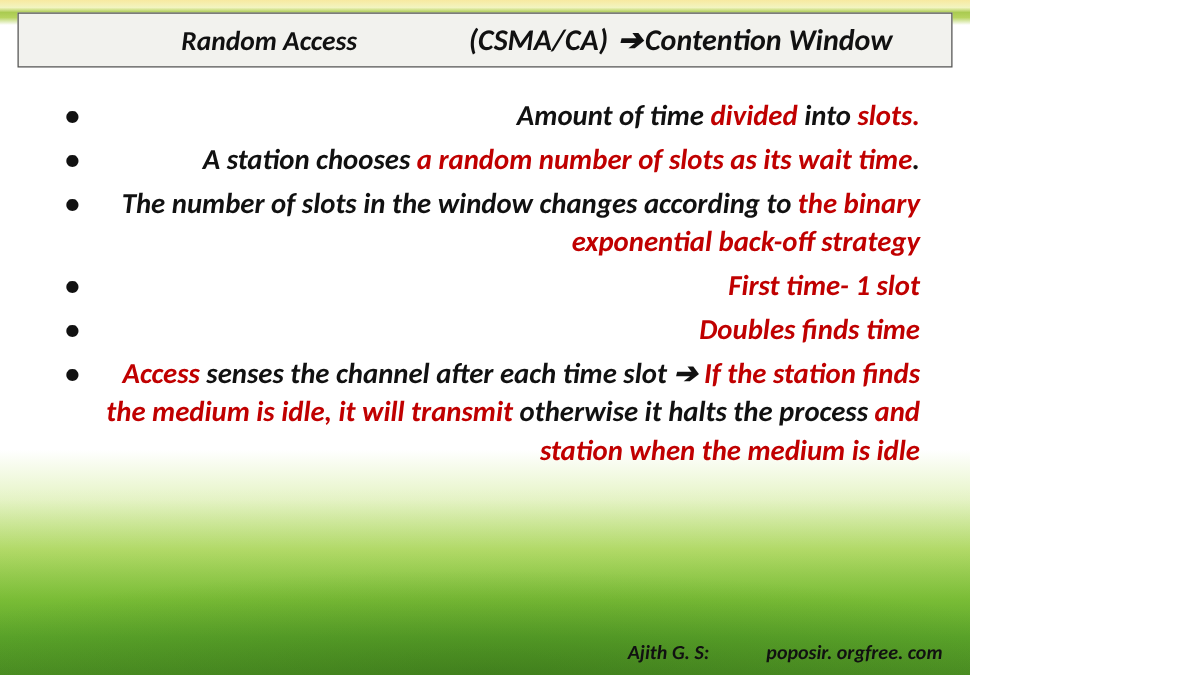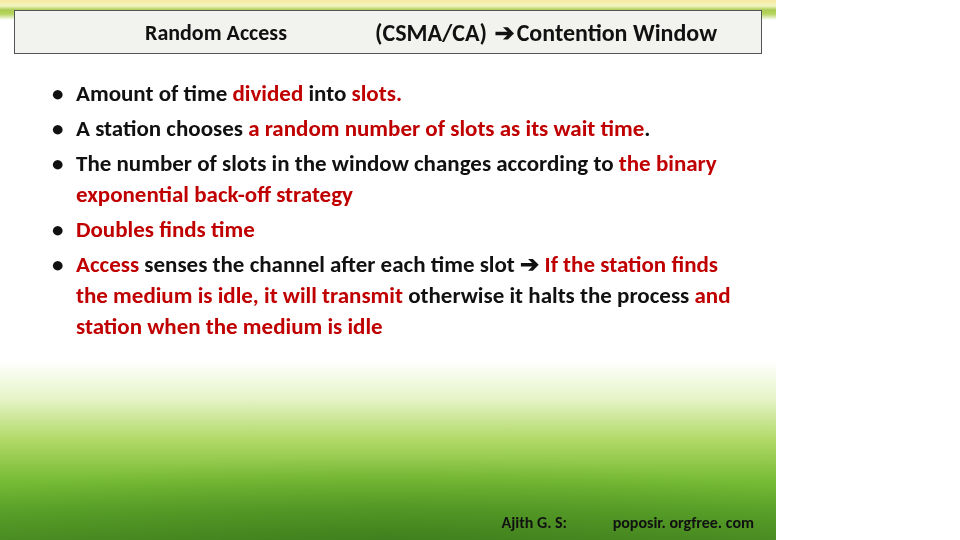--- a/index.html
+++ b/index.html
@@ -20,20 +20,21 @@
         #f2f4c0 6px,
         #aacb51 10px,
         #b7d45f 14px,
         #ffffff 20px,
         #ffffff 360px,
         #e6f4c6 400px,
         #b7de6b 440px,
         #7fc339 480px,
         #5faa2d 510px,
         #4f9326 540px);
+    font-style: italic;
   }
   
   .grass-band {
     position: absolute;
     left: 0; right: 0;
     bottom: 0;
     height: 150px;
     background:
       radial-gradient(ellipse 700px 120px at 50% 100%, rgba(30,80,10,0.25), rgba(0,0,0,0) 70%),
       linear-gradient(to bottom, rgba(255,255,255,0) 0%, rgba(60,120,20,0.15) 100%);
@@ -70,20 +71,21 @@
   .content {
     position: absolute;
     top: 78px;
     left: 40px;
     right: 40px;
   }
   ul.bullets {
     list-style: none;
     margin: 0;
     padding: 0;
+    text-align: right;
   }
   ul.bullets > li {
     position: relative;
     padding-left: 36px;
     font-size: 23px;
     font-weight: 700;
     color: #111;
     line-height: 1.35;
     margin-bottom: 4px;
   }
@@ -117,20 +119,21 @@
     <div class="title-right">
       <span>(CSMA/CA) </span><span class="arrow-glyph">➔</span><span>Contention Window</span>
     </div>
   </div>
 
   <div class="content">
     <ul class="bullets">
         <li><span class="seg-black">Amount of time </span><span class="seg-red">divided </span><span class="seg-black">into </span><span class="seg-red">slots.</span></li>
         <li><span class="seg-black">A station chooses </span><span class="seg-red">a random number of slots as its wait time</span><span class="seg-black">.</span></li>
         <li><span class="seg-black">The number of slots in the window changes according to </span><span class="seg-red">the </span><span class="seg-red">binary exponential back-off strategy</span></li>
+        <li><span class="seg-red"> First time- 1 slot</span></li>
         <li><span class="seg-red"> Doubles finds time</span></li>
         <li><span class="seg-red"> Access </span><span class="seg-black">senses the channel after each time slot </span><span class="seg-black">➔ </span><span class="seg-red">If the station finds the medium is idle, it will transmit </span><span class="seg-black">otherwise it halts the process </span><span class="seg-red">and station when the medium is idle</span></li>
       </ul>
   </div>
 
   <div class="grass-band"></div>
 
   <div class="footer">
     <span class="author">Ajith G. S:</span>
     <span>poposir. orgfree. com</span>

